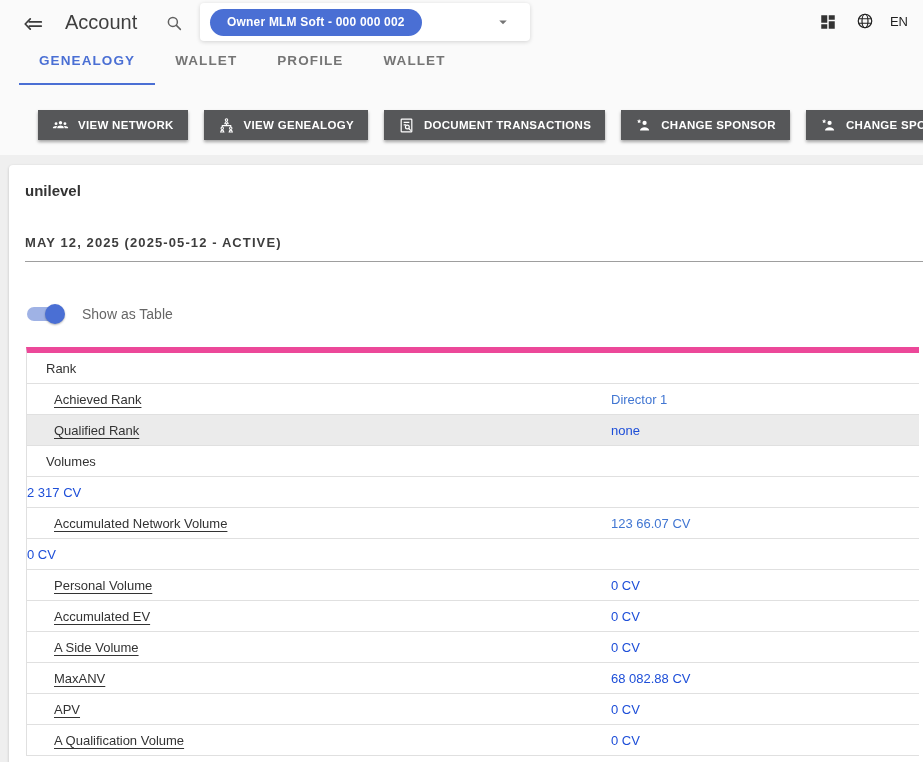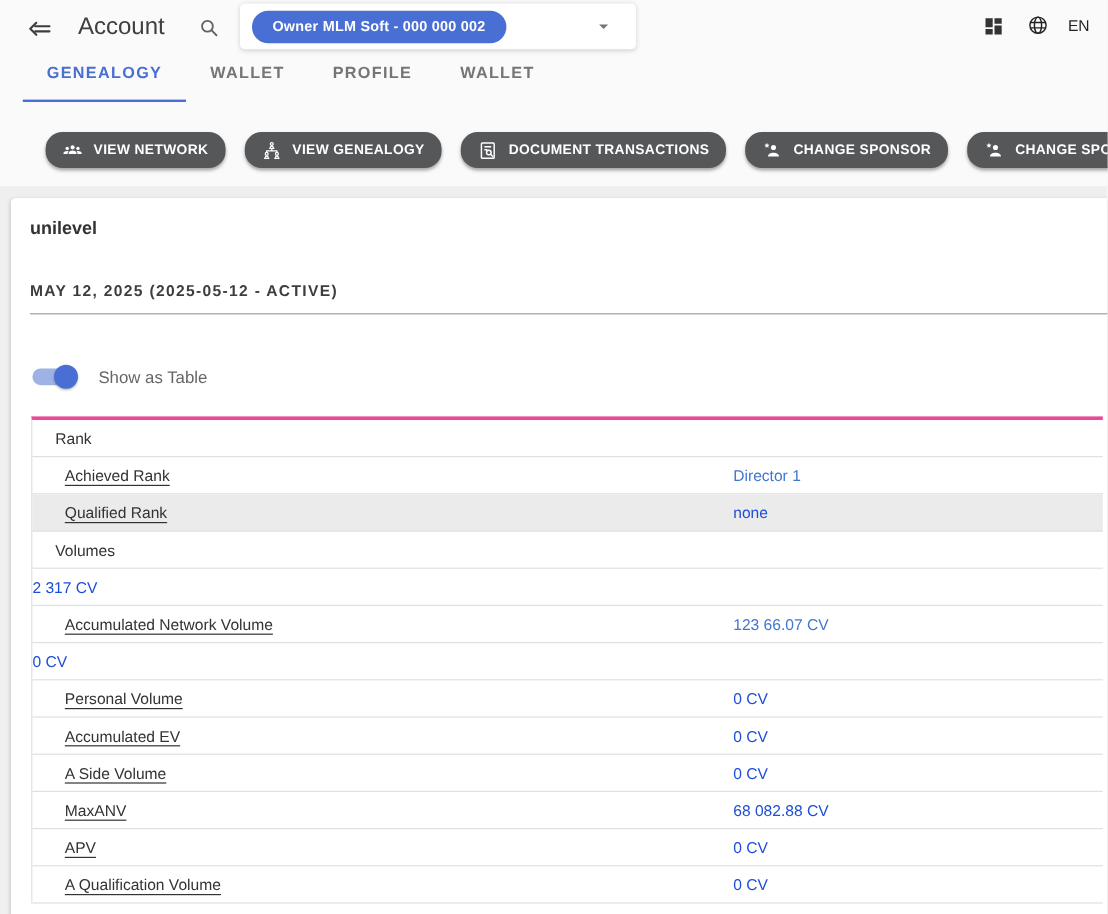--- a/index.html
+++ b/index.html
@@ -43,21 +43,21 @@
     height:48px; padding:0 20px; display:flex; align-items:center;
     font-size:13.5px; font-weight:bold; letter-spacing:1.1px;
     color:#757575; cursor:pointer; border-bottom:2px solid transparent;
   }
   .tab.active { color:var(--accent,#4a6fd4); border-bottom-color:var(--accent,#4a6fd4); }
 
   
   .actions { position:absolute; top:110px; left:38px; display:flex; gap:16px; }
   .action-btn {
     height:30px; background:var(--button-bg,#565759); color:#fff;
-    border:none; border-radius:14px; padding:0 14px;
+    border:none; border-radius:0; padding:0 14px;
     display:flex; align-items:center; gap:9px;
     font-family:inherit; font-size:11.5px; font-weight:bold; letter-spacing:0.3px;
     box-shadow:0 2px 3px rgba(0,0,0,0.35);
     cursor:pointer; white-space:nowrap;
   }
   .action-btn .btn-icon { width:17px; height:17px; flex:none; }
   .action-btn .btn-icon svg { width:100%; height:100%; display:block; }
 
   
   .card {
@@ -73,21 +73,21 @@
   .switch { position:relative; width:36px; height:14px; border-radius:7px; background:#9fb2e5; cursor:pointer; flex:none; }
   .switch .thumb {
     position:absolute; right:-2px; top:-3px; width:20px; height:20px; border-radius:50%;
     background:var(--accent,#4a6fd4); box-shadow:0 1px 2px rgba(0,0,0,0.3);
   }
   .toggle-label { margin-left:19px; font-size:14px; color:#666; }
 
   
   .kv-table {
     position:absolute; left:17px; top:182px; width:893px;
-    border-top:3px solid #ec4899; border-left:1px solid #e0e0e0;
+    border-top:6px solid #ec4899; border-left:1px solid #e0e0e0;
     font-size:13px;
   }
   .section-row {
     height:31px; line-height:31px; padding-left:19px;
     border-bottom:1px solid #e0e0e0; color:#333;
   }
   .data-row {
     display:grid; grid-template-columns:584px 1fr;
     height:31px; line-height:31px; border-bottom:1px solid #e0e0e0;
   }

